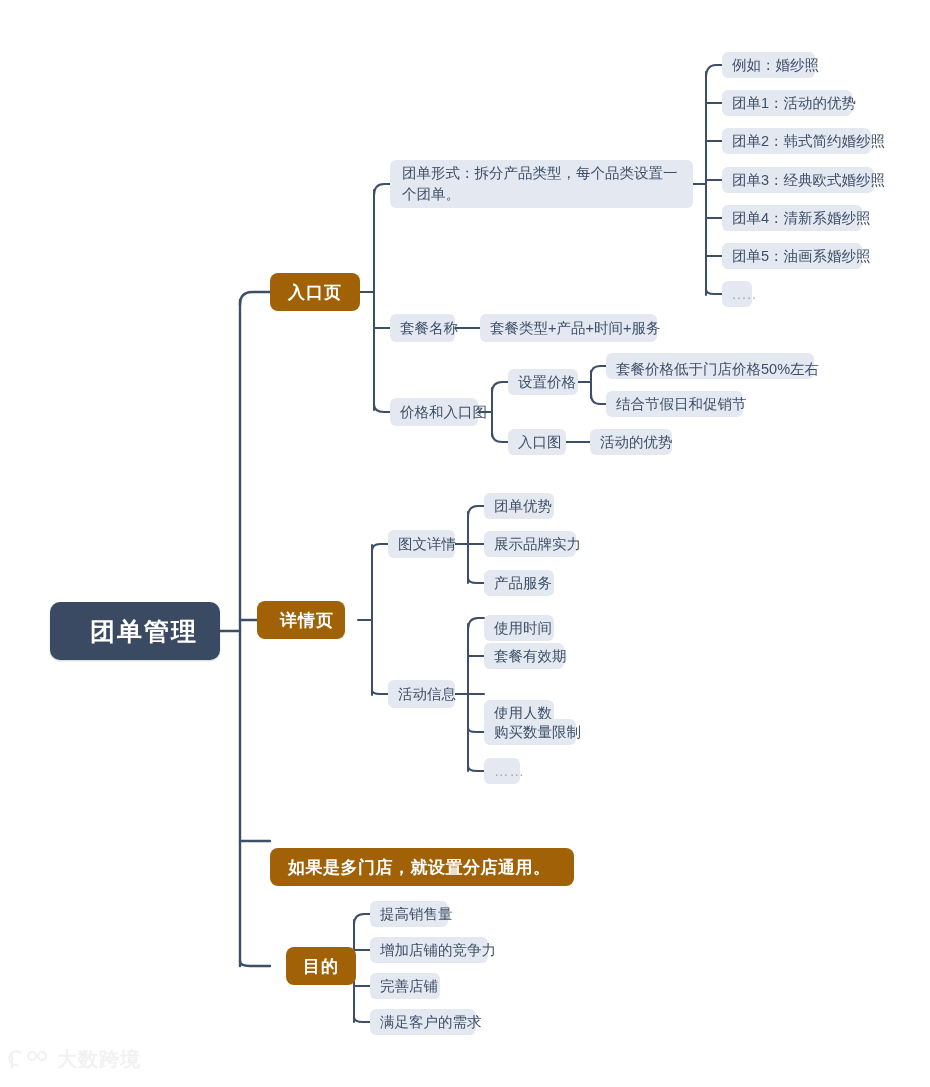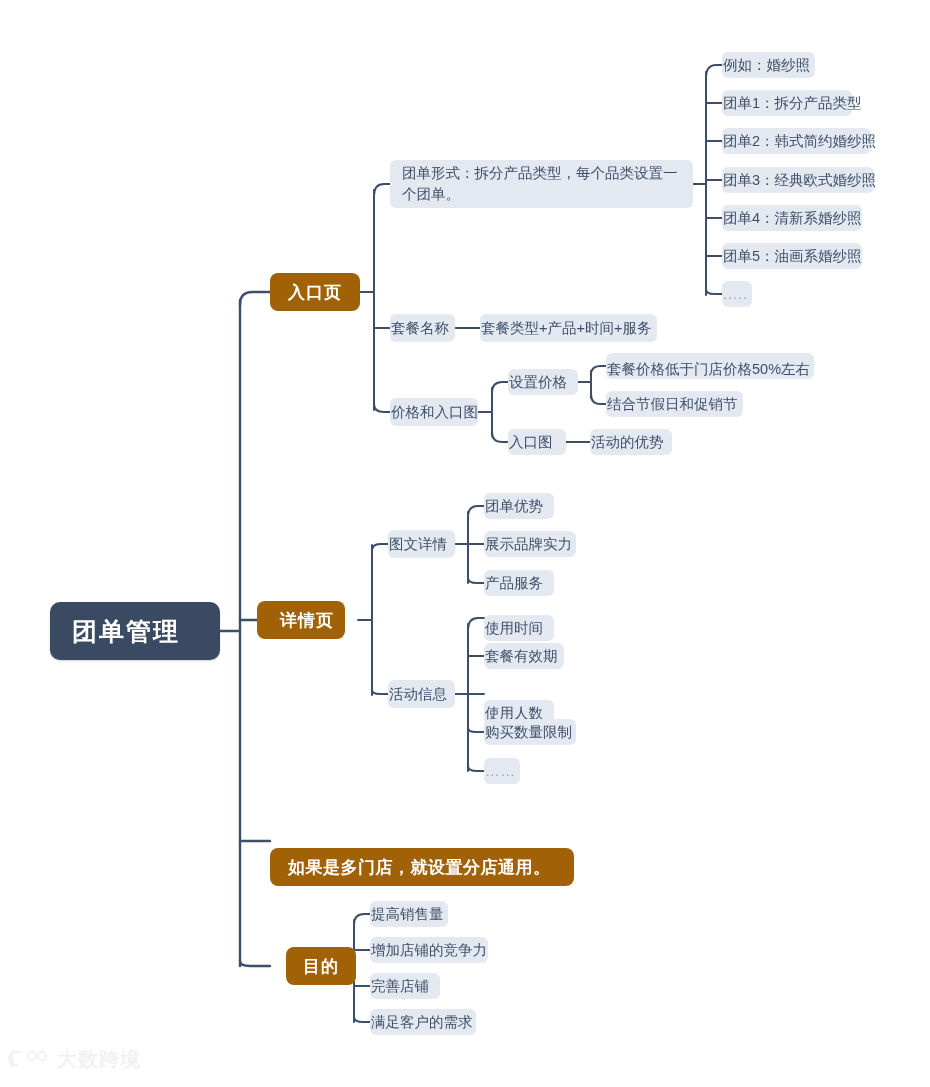--- a/index.html
+++ b/index.html
@@ -42,21 +42,21 @@
 
   
   .n-root {
     background: #3a4a63;
     color: #ffffff;
     font-size: 25px;
     font-weight: bold;
     letter-spacing: 2px;
     border-radius: 10px;
     padding: 0 22px;
-    justify-content: flex-start;
+    justify-content: flex-end;
     box-shadow: 0 1px 2px rgba(0,0,0,0.18);
   }
 
   
   .n-l2 {
     background: #a16207;
     color: #ffffff;
     font-size: 17px;
     font-weight: bold;
     letter-spacing: 1px;
@@ -70,21 +70,21 @@
     justify-content: flex-start;
     padding: 0 18px;
   }
 
   
   .n-leaf {
     background: #e4e9f1;
     color: #3d4f68;
     font-size: 14.5px;
     border-radius: 6px;
-    padding: 0 1px;
+    padding: 0 10px;
   }
   .n-leaf.multiline {
     white-space: normal;
     line-height: 1.45;
     align-items: center;
     padding: 4px 12px;
   }
   .n-leaf.dots {
     color: #9aa6b8;
     letter-spacing: 1px;
@@ -217,21 +217,21 @@
   </div>
 
   <div class="node n-leaf" style="left:390px; top:398px; width:88px; height:28px;">
     <span>价格和入口图</span>
   </div>
 
   <div class="node n-leaf" style="left:722px; top:52px; width:93px; height:26px;">
     <span>例如：婚纱照</span>
   </div>
   <div class="node n-leaf" style="left:722px; top:90px; width:130px; height:26px;">
-    <span>团单1：拆分产品类型</span>
+    <span>团单1：活动的优势</span>
   </div>
   <div class="node n-leaf" style="left:722px; top:128px; width:149px; height:26px;">
     <span>团单2：韩式简约婚纱照</span>
   </div>
   <div class="node n-leaf" style="left:722px; top:167px; width:152px; height:26px;">
     <span>团单3：经典欧式婚纱照</span>
   </div>
   <div class="node n-leaf" style="left:722px; top:205px; width:140px; height:26px;">
     <span>团单4：清新系婚纱照</span>
   </div>

